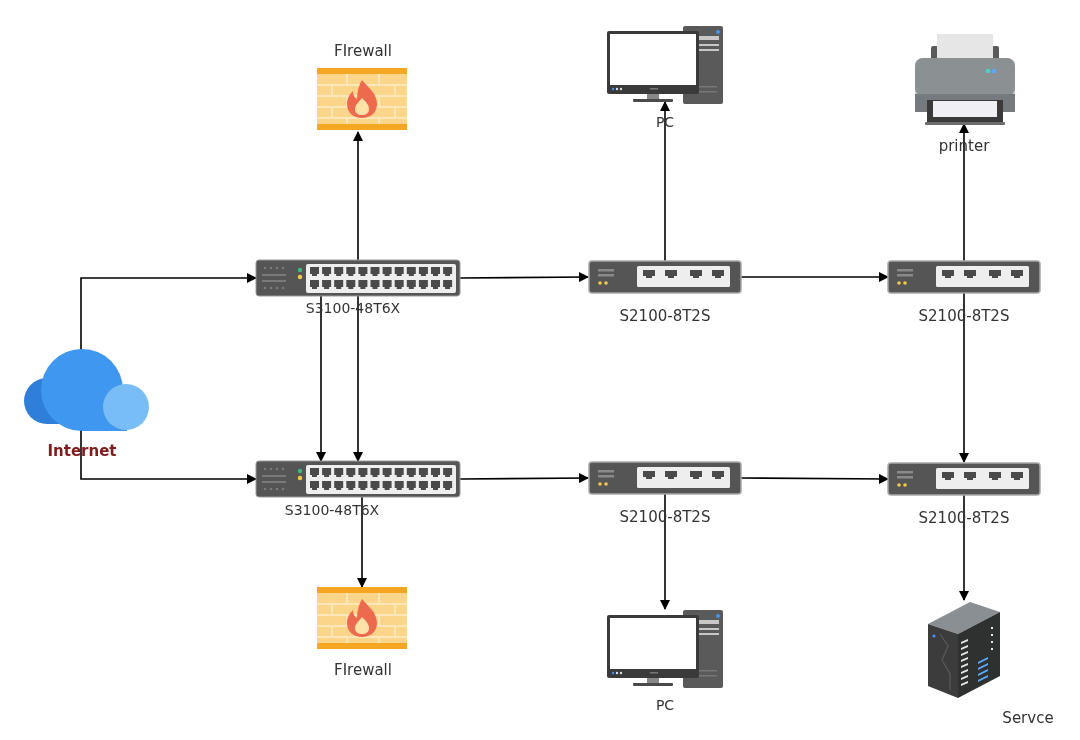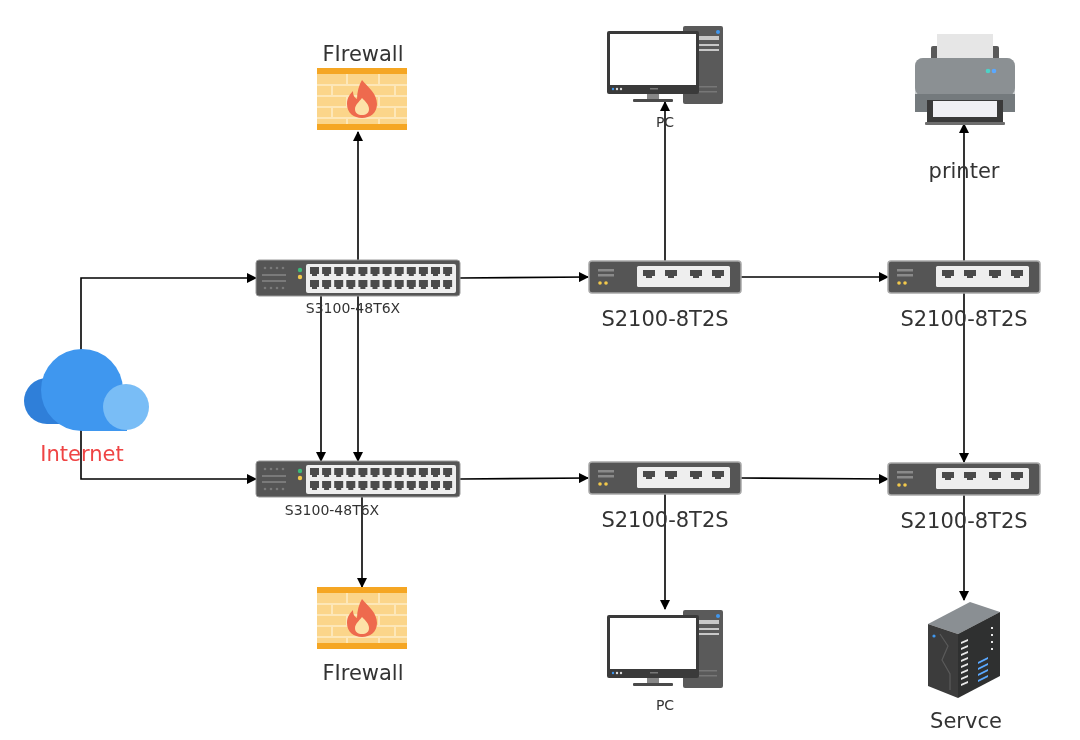--- a/index.html
+++ b/index.html
@@ -1,18 +1,18 @@
 <!DOCTYPE html>
 <html><head>
 <meta charset="utf-8">
 <style>
   html, body { margin:0; padding:0; background:#ffffff; }
   body { width:1080px; height:740px; position:relative; overflow:hidden; font-family:"DejaVu Sans", sans-serif; }
   #canvas { position:absolute; left:0; top:0; width:1080px; height:740px; }
-  .label { position:absolute; font-size:21px; color:#333333; white-space:nowrap; transform:translateX(-50%); }
+  .label { position:absolute; font-size:15px; color:#333333; white-space:nowrap; transform:translateX(-50%); }
   .label.big { font-size:14px; }
 </style>
 </head>
 <body>
 
 <svg id="canvas" width="1080" height="740" viewBox="0 0 1080 740" xmlns="http://www.w3.org/2000/svg">
   <defs>
     <marker id="arrow" viewBox="0 0 10 10" refX="9" refY="5" markerWidth="10" markerHeight="10" markerUnits="userSpaceOnUse" orient="auto">
       <path d="M0,0 L10,5 L0,10 z" fill="#000"></path>
     </marker>
@@ -234,25 +234,25 @@
     </g>
     <g fill="#e8e8e8">
       <rect x="63" y="25" width="2" height="2"></rect>
         <rect x="63" y="32" width="2" height="2"></rect>
       <rect x="63" y="39" width="2" height="2"></rect>
         <rect x="63" y="46" width="2" height="2"></rect>
     </g>
   </g>
 </svg>
 
-<div class="label" style="left:82px; top:442px; font-weight:400; color:#ef4444;">Internet</div>
+<div class="label" style="left:82px; top:442px; font-weight:700; color:#7f1d1d;">Internet</div>
 <div class="label" style="left:363px; top:42px;">FIrewall</div>
 <div class="label" style="left:363px; top:661px;">FIrewall</div>
 <div class="label big" style="left:353px; top:300px;">S3100-48T6X</div>
 <div class="label big" style="left:332px; top:502px;">S3100-48T6X</div>
 <div class="label" style="left:665px; top:307px;">S2100-8T2S</div>
 <div class="label" style="left:964px; top:307px;">S2100-8T2S</div>
 <div class="label" style="left:665px; top:508px;">S2100-8T2S</div>
 <div class="label" style="left:964px; top:509px;">S2100-8T2S</div>
 <div class="label big" style="left:665px; top:114px;">PC</div>
 <div class="label big" style="left:665px; top:697px;">PC</div>
-<div class="label" style="left:964px; top:137px;margin-top:22px;">printer</div>
-<div class="label" style="left:966px; top:709px;">Servce</div>
+<div class="label" style="left:964px; top:137px;">printer</div>
+<div class="label" style="left:1028px; top:709px;">Servce</div>
 
 </body></html>

